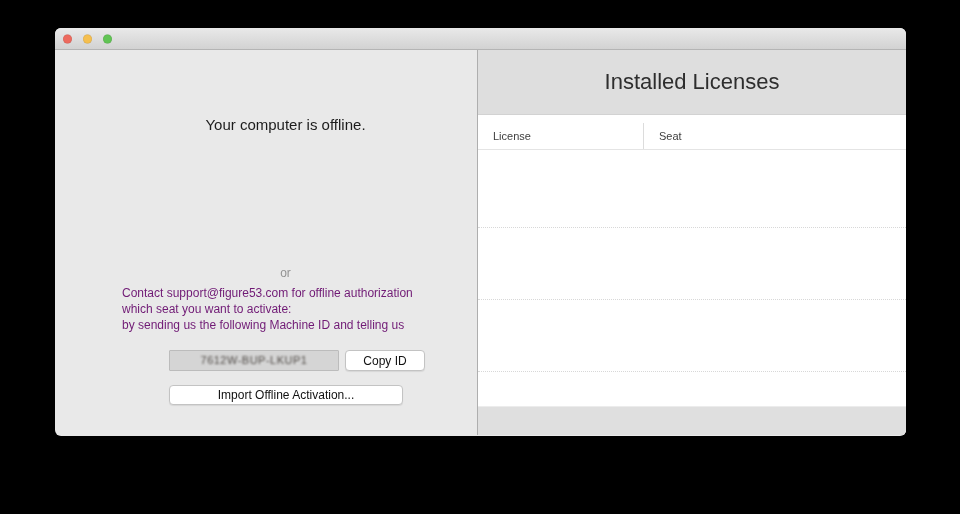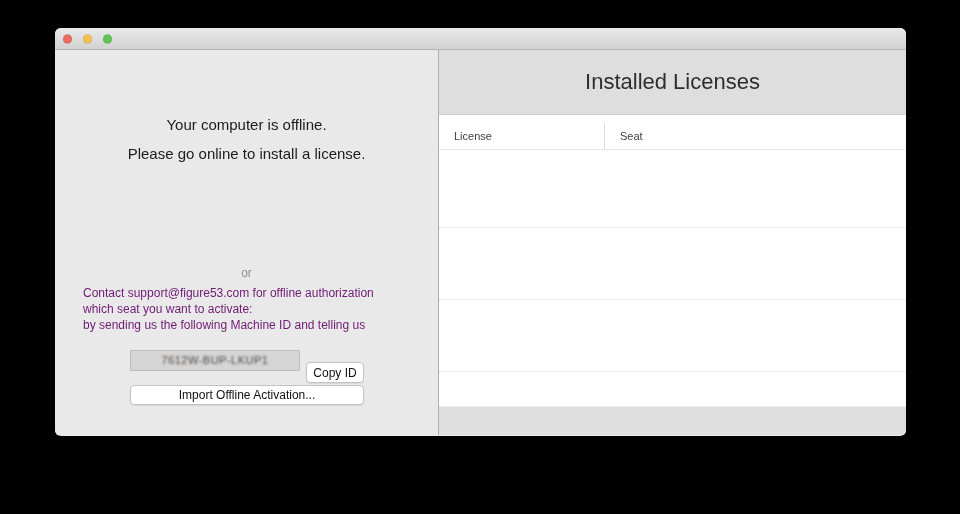--- a/index.html
+++ b/index.html
@@ -19,40 +19,40 @@
   }
   .lights { position:absolute; left:8px; top:50%; transform:translateY(-50%); display:flex; gap:11px; }
   .light { width:9px; height:9px; border-radius:50%; box-shadow:inset 0 0 1px rgba(0,0,0,.3); cursor:default; }
   .light.red    { background:#ed6a5e; }
   .light.yellow { background:#f5bf4f; }
   .light.green  { background:#61c454; }
 
   .content { display:flex; height:385px; }
 
   
-  .left-panel { position:relative; width:383px; background:#e9e9e9; flex:none; }
+  .left-panel { position:relative; width:383px; background:#e9e9e9; flex:none;margin-left:39px; }
   .msg { position:absolute; top:60px; left:0; right:0; text-align:center;
          font-size:15px; line-height:29px; color:#1c1c1c; }
   .or  { position:absolute; top:216px; left:0; right:0; text-align:center;
          font-size:12px; color:#929292; }
   .contact { position:absolute; top:235px; left:28px; right:14px;
              font-size:12px; line-height:16px; color:#701a75; }
   .machine-id {
     position:absolute; top:300px; left:75px; width:170px; height:21px;
     background:#d5d5d5; border:1px solid #bcbcbc; border-radius:1px;
     text-align:center; font-size:11px; line-height:19px; color:#4f4a46;
     overflow:hidden;
   }
   .machine-id .blurred { display:inline-block; filter:blur(1.3px); letter-spacing:.5px; }
   .btn {
     position:absolute; background:#fff; border:1px solid #c3c3c3; border-radius:4px;
     font-family:"Liberation Sans", sans-serif; font-size:12px; color:#111;
     box-shadow:0 1px 1px rgba(0,0,0,.08); cursor:default;
   }
-  .btn.copy   { top:312px; left:251px; width:58px;  height:21px; }
+  .btn.copy   { top:300px; left:251px; width:80px;  height:21px; }
   .btn.import { top:335px; left:75px;  width:234px; height:20px; }
 
   .divider { width:1px; background:#aeaeae; flex:none; }
 
   
   .right-panel { flex:1; background:#fff; display:flex; flex-direction:column;gap:8px; }
   .rp-header { height:65px; background:#dedede; border-bottom:1px solid #d2d2d2;
                display:flex; align-items:center; justify-content:center; flex:none; }
   .rp-title { font-size:22px; color:#2e2e2e; }
   .thead { height:27px; display:flex; background:#fff; border-bottom:1px solid #e4e4e4; flex:none; }
@@ -78,21 +78,20 @@
         <span class="light yellow"></span>
         <span class="light green"></span>
       </div>
     </div>
 
     <div class="content">
 
       <div class="left-panel">
         <div class="msg">
           <div>Your computer is offline.</div>
-          <div>Please go online to install a license.</div>
         </div>
         <div class="or">or</div>
         <div class="contact">
           <div>Contact support@figure53.com for offline authorization</div>
           <div>which seat you want to activate:</div>
           <div>by sending us the following Machine ID and telling us</div>
         </div>
         <div class="machine-id">
           <span class="blurred">7612W-BUP-LKUP1</span>
         </div>

